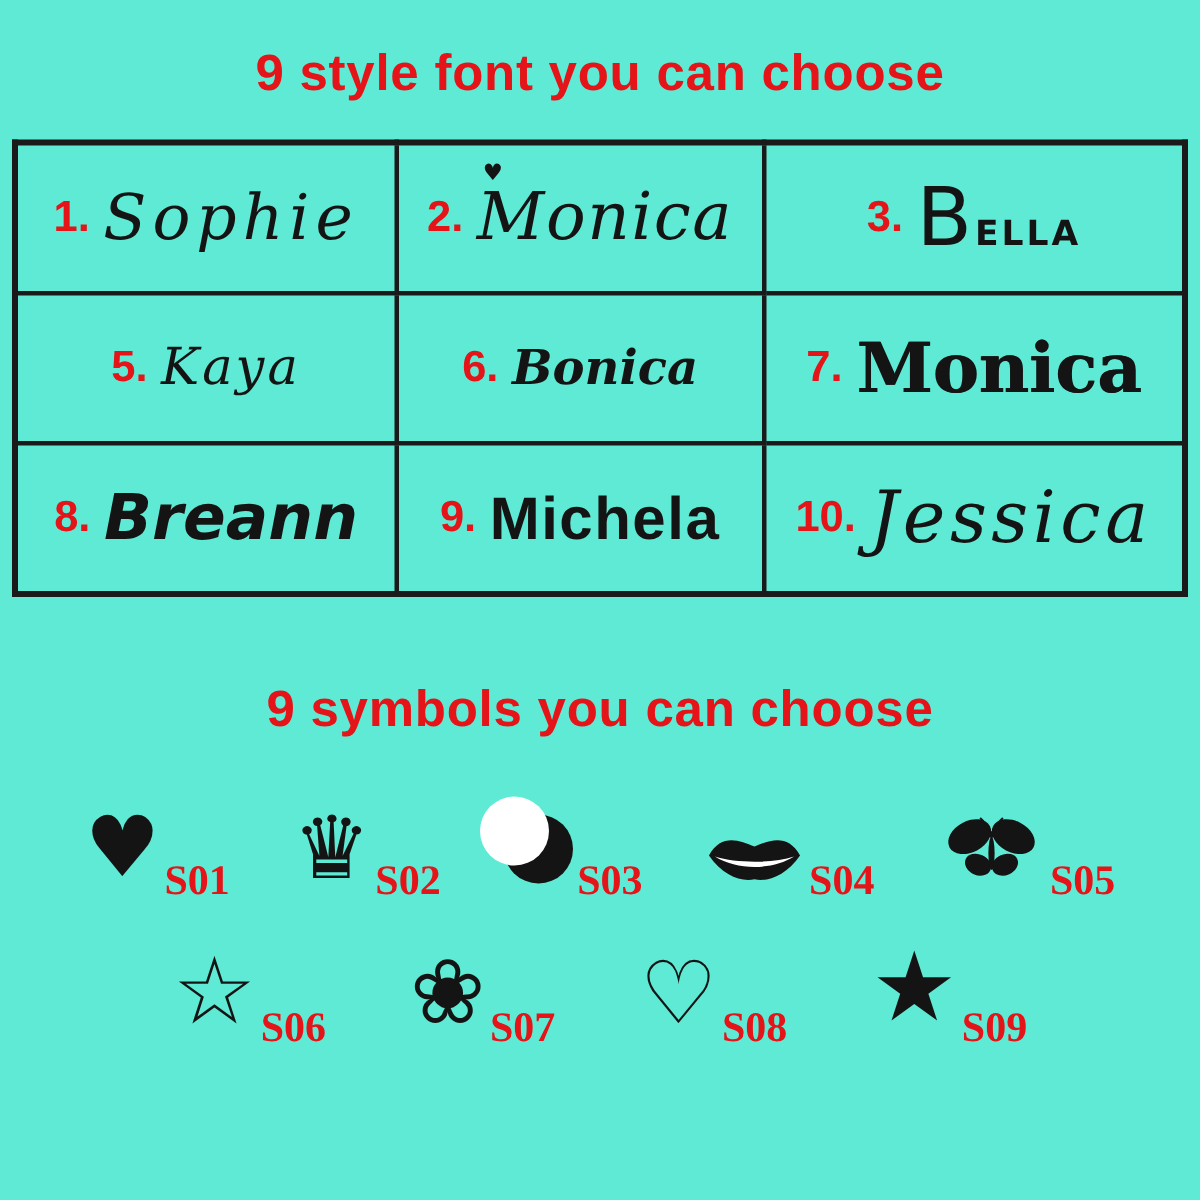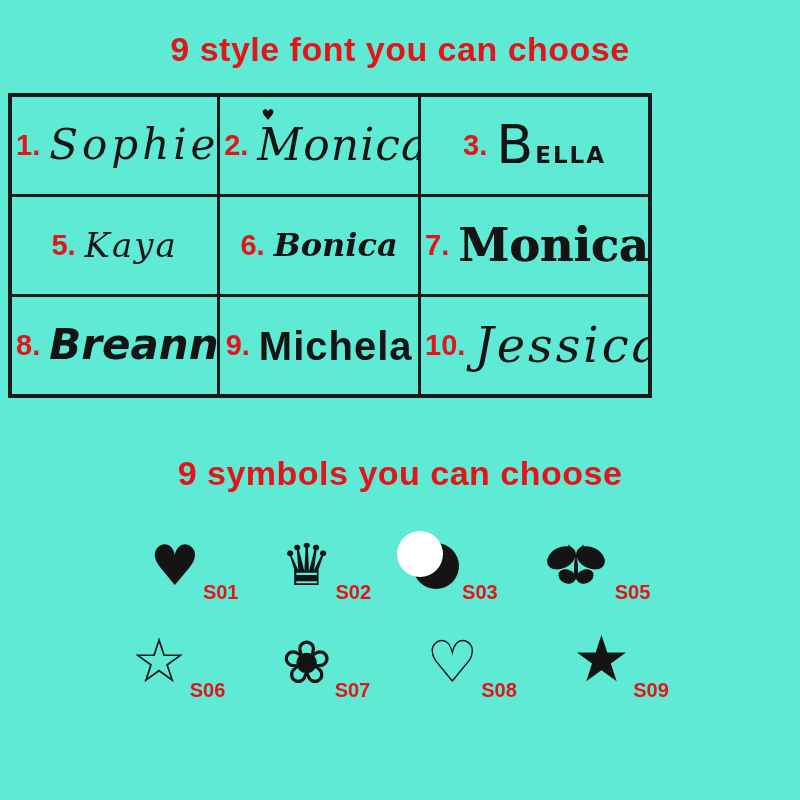--- a/index.html
+++ b/index.html
@@ -11,21 +11,21 @@
   
   .sec-title{
     text-align:center;color:#e41419;font-weight:bold;font-size:34px;
     font-family:"Liberation Sans",sans-serif;letter-spacing:0.5px;margin:0;
   }
   .title-fonts{padding-top:30px;}
   .title-symbols{margin-top:56px;}
   
   table.font-table{
     border-collapse:collapse;table-layout:fixed;
-    width:644px;margin:24px 8px 0 8px;border:4px solid #1a1a1a;
+    width:784px;margin:24px 8px 0 8px;border:4px solid #1a1a1a;
   }
   .font-table td{
     border:3px solid #1a1a1a;height:97px;text-align:center;vertical-align:middle;
     padding:0 4px;white-space:nowrap;overflow:hidden;
   }
   .num{
     color:#e41419;font-weight:bold;font-size:29px;
     font-family:"Liberation Sans",sans-serif;margin-right:9px;vertical-align:middle;
   }
   .name-wrap{position:relative;display:inline-block;vertical-align:middle;}
@@ -56,21 +56,21 @@
   .star-outline{font-size:62px;}      .star-outline::before{content:"\2606";}
   .flower-outline{font-size:60px;}    .flower-outline::before{content:"\2740";}
   .heart-outline{font-size:58px;}     .heart-outline::before{content:"\2661";}
   .star-filled{font-size:64px;}       .star-filled::before{content:"\2605";}
   .moon-shape{position:relative;width:46px;height:46px;background:#141414;border-radius:50%;
     overflow:visible;margin-bottom:2px;}
   .moon-shape::after{content:"";position:absolute;width:46px;height:46px;background:#ffffff;
     border-radius:50%;left:-16px;top:-12px;}
   .sym-svg{display:block;}
   .sym-label{
-    color:#e41419;font-weight:bold;font-size:20px;font-family:Liberation Sans, sans-serif;
+    color:#e41419;font-weight:bold;font-size:28px;font-family:Liberation Serif, serif;
     margin-left:3px;transform:translateY(11px);line-height:1;
   }
   
   .footer-text{
     text-align:center;margin-top:30px;font-size:30px;font-weight:bold;color:#111111;
     font-family:"Liberation Sans",sans-serif;letter-spacing:0.5px;
   }
 </style>
 </head>
 <body>
@@ -131,20 +131,27 @@
     </div>
     <div class="sym-item">
       <span class="glyph crown"></span>
       <span class="sym-label">S02</span>
     </div>
     <div class="sym-item">
       <span class="moon-shape"></span>
       <span class="sym-label">S03</span>
     </div>
     <div class="sym-item">
+      <svg class="sym-svg" width="66" height="40" viewBox="0 0 100 58">
+        <path d="M4,28 C16,6 34,12 50,19 C66,12 84,6 96,28 C82,48 64,55 50,52 C36,55 18,48 4,28 Z" fill="#141414"></path>
+        <path d="M10,29 C32,43 68,43 90,29 C68,36 32,36 10,29 Z" fill="#ffffff"></path>
+      </svg>
+      <span class="sym-label">S04</span>
+    </div>
+    <div class="sym-item">
       <svg class="sym-svg" width="72" height="54" viewBox="0 0 100 78">
         <ellipse cx="29" cy="30" rx="22" ry="15" transform="rotate(-28 29 30)" fill="#141414"></ellipse>
         <ellipse cx="71" cy="30" rx="22" ry="15" transform="rotate(28 71 30)" fill="#141414"></ellipse>
         <ellipse cx="37" cy="57" rx="13" ry="10" transform="rotate(24 37 57)" fill="#141414"></ellipse>
         <ellipse cx="63" cy="57" rx="13" ry="10" transform="rotate(-24 63 57)" fill="#141414"></ellipse>
         <ellipse cx="50" cy="46" rx="3" ry="16" fill="#141414"></ellipse>
         <circle cx="50" cy="28" r="3.2" fill="#141414"></circle>
         <path d="M49,26 Q44,16 39,12" stroke="#141414" stroke-width="2" fill="none"></path>
         <path d="M51,26 Q56,16 61,12" stroke="#141414" stroke-width="2" fill="none"></path>
       </svg>

